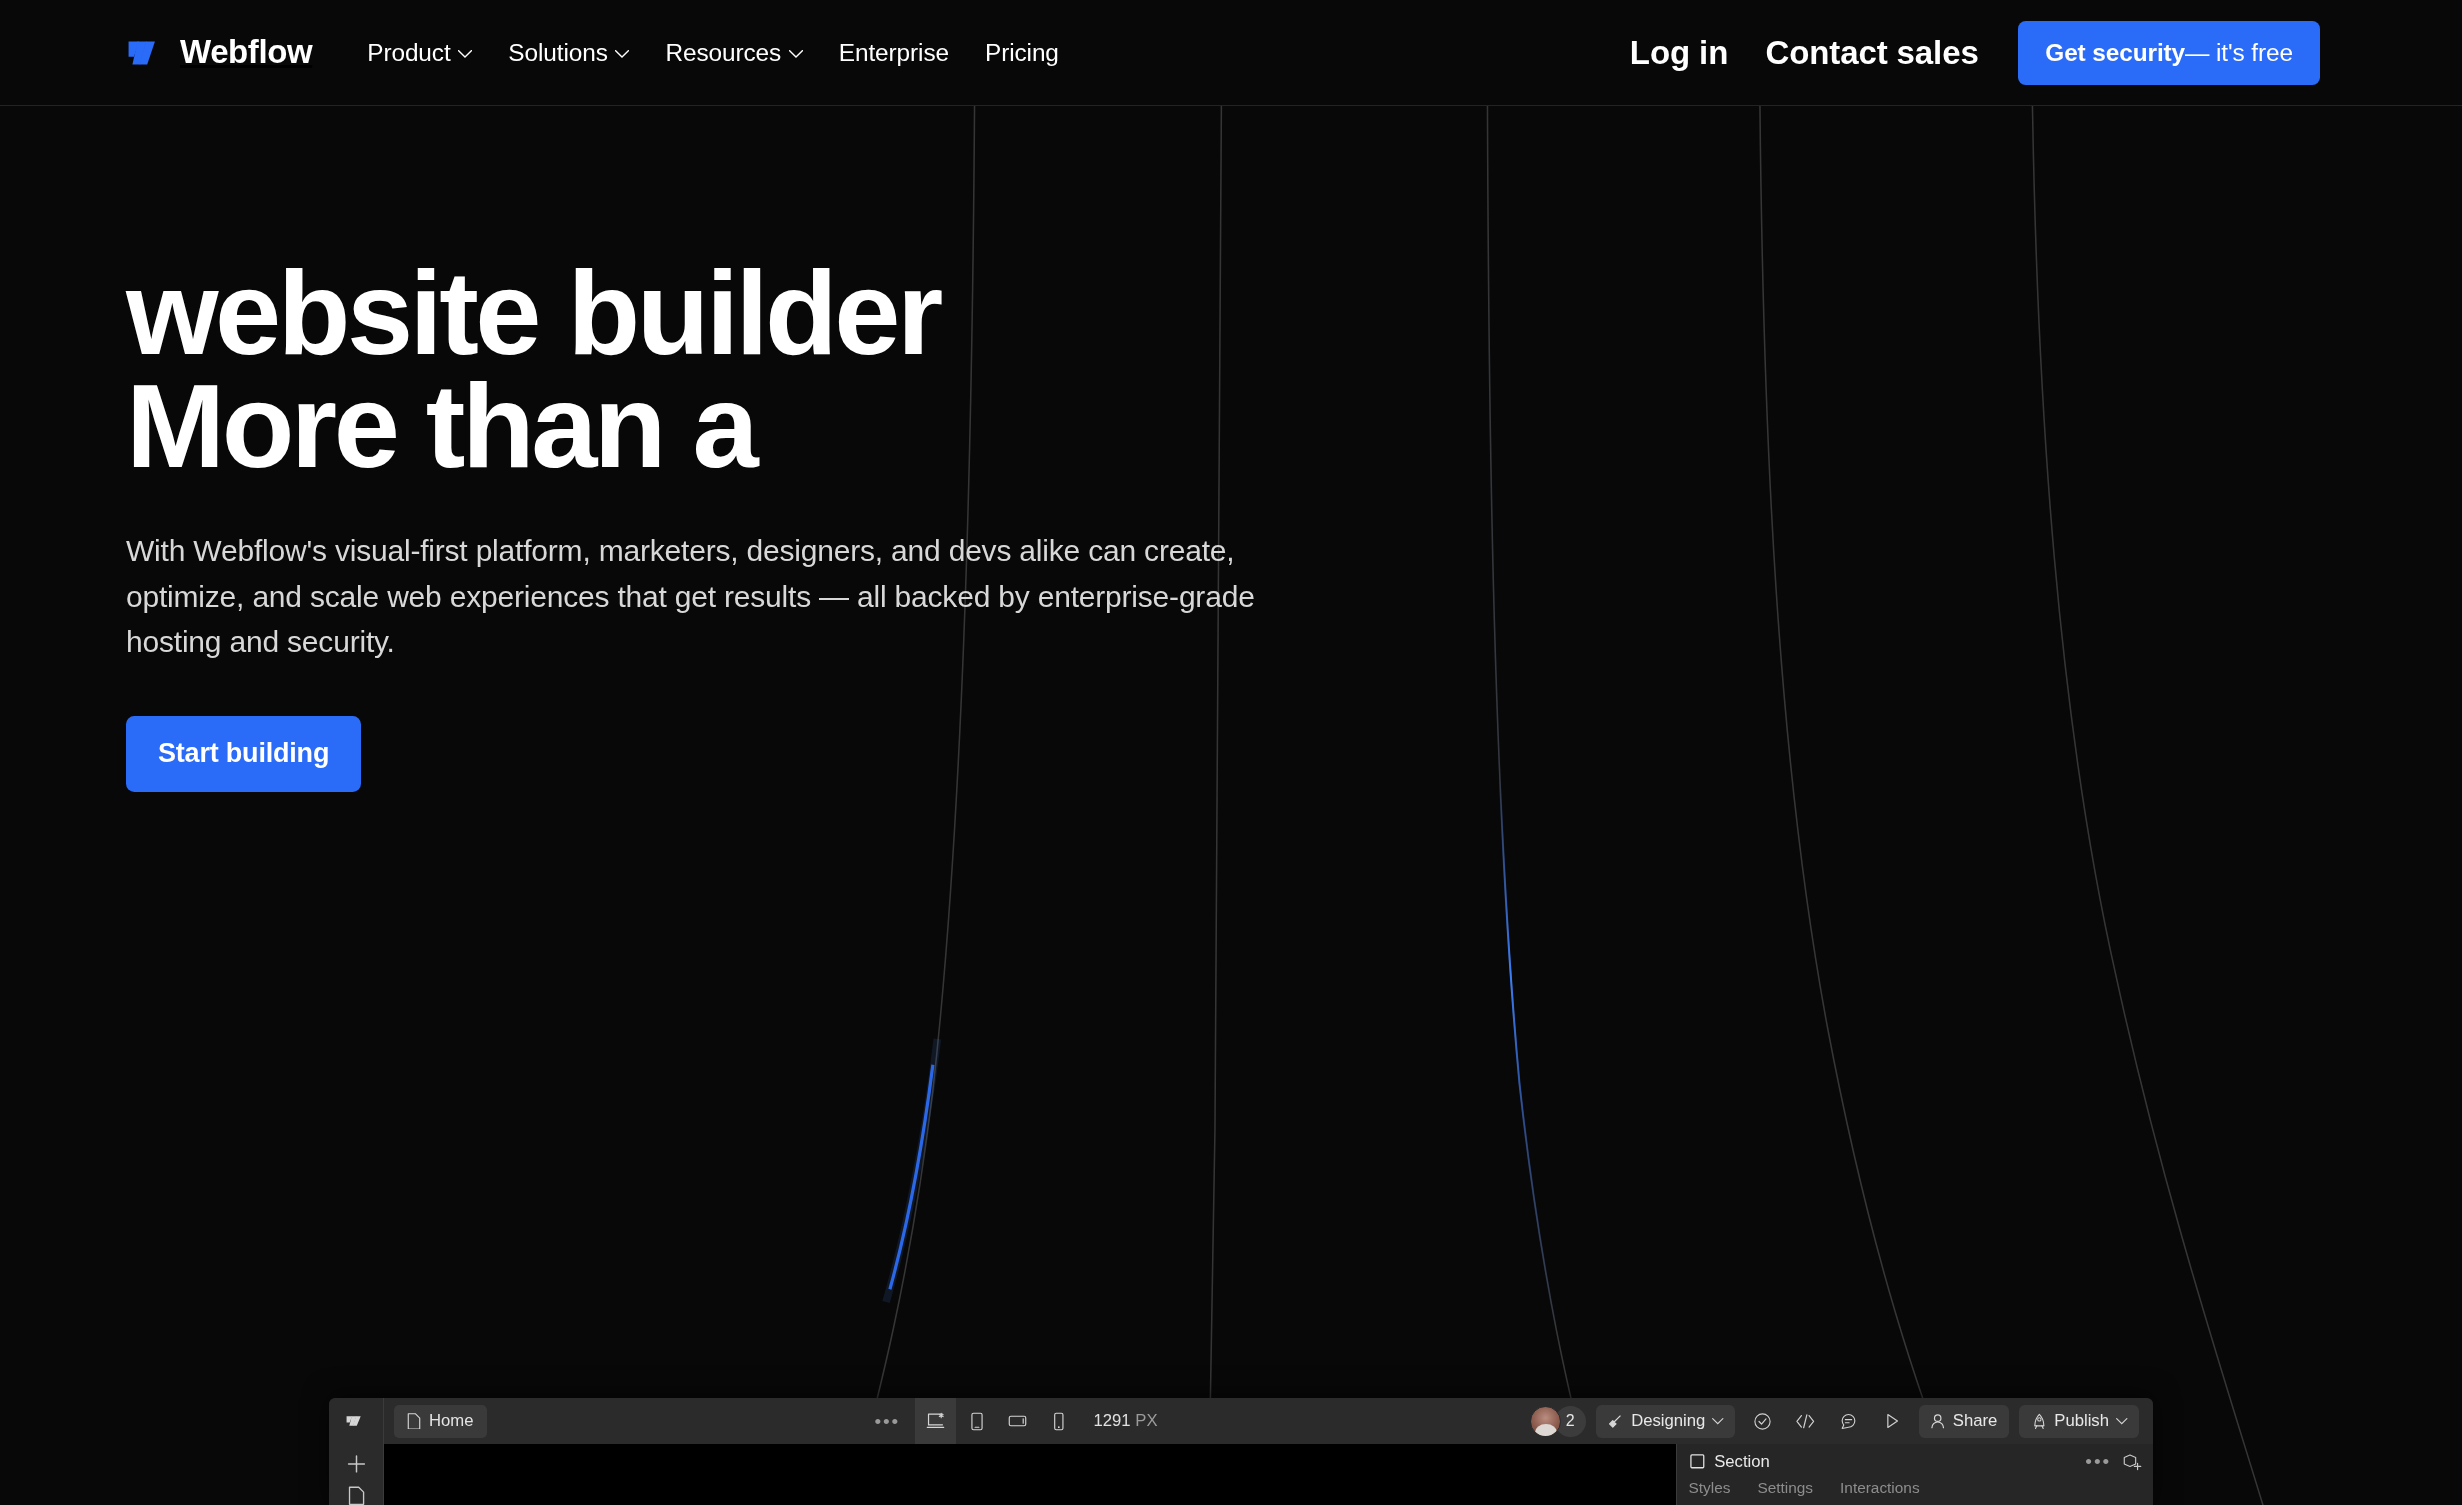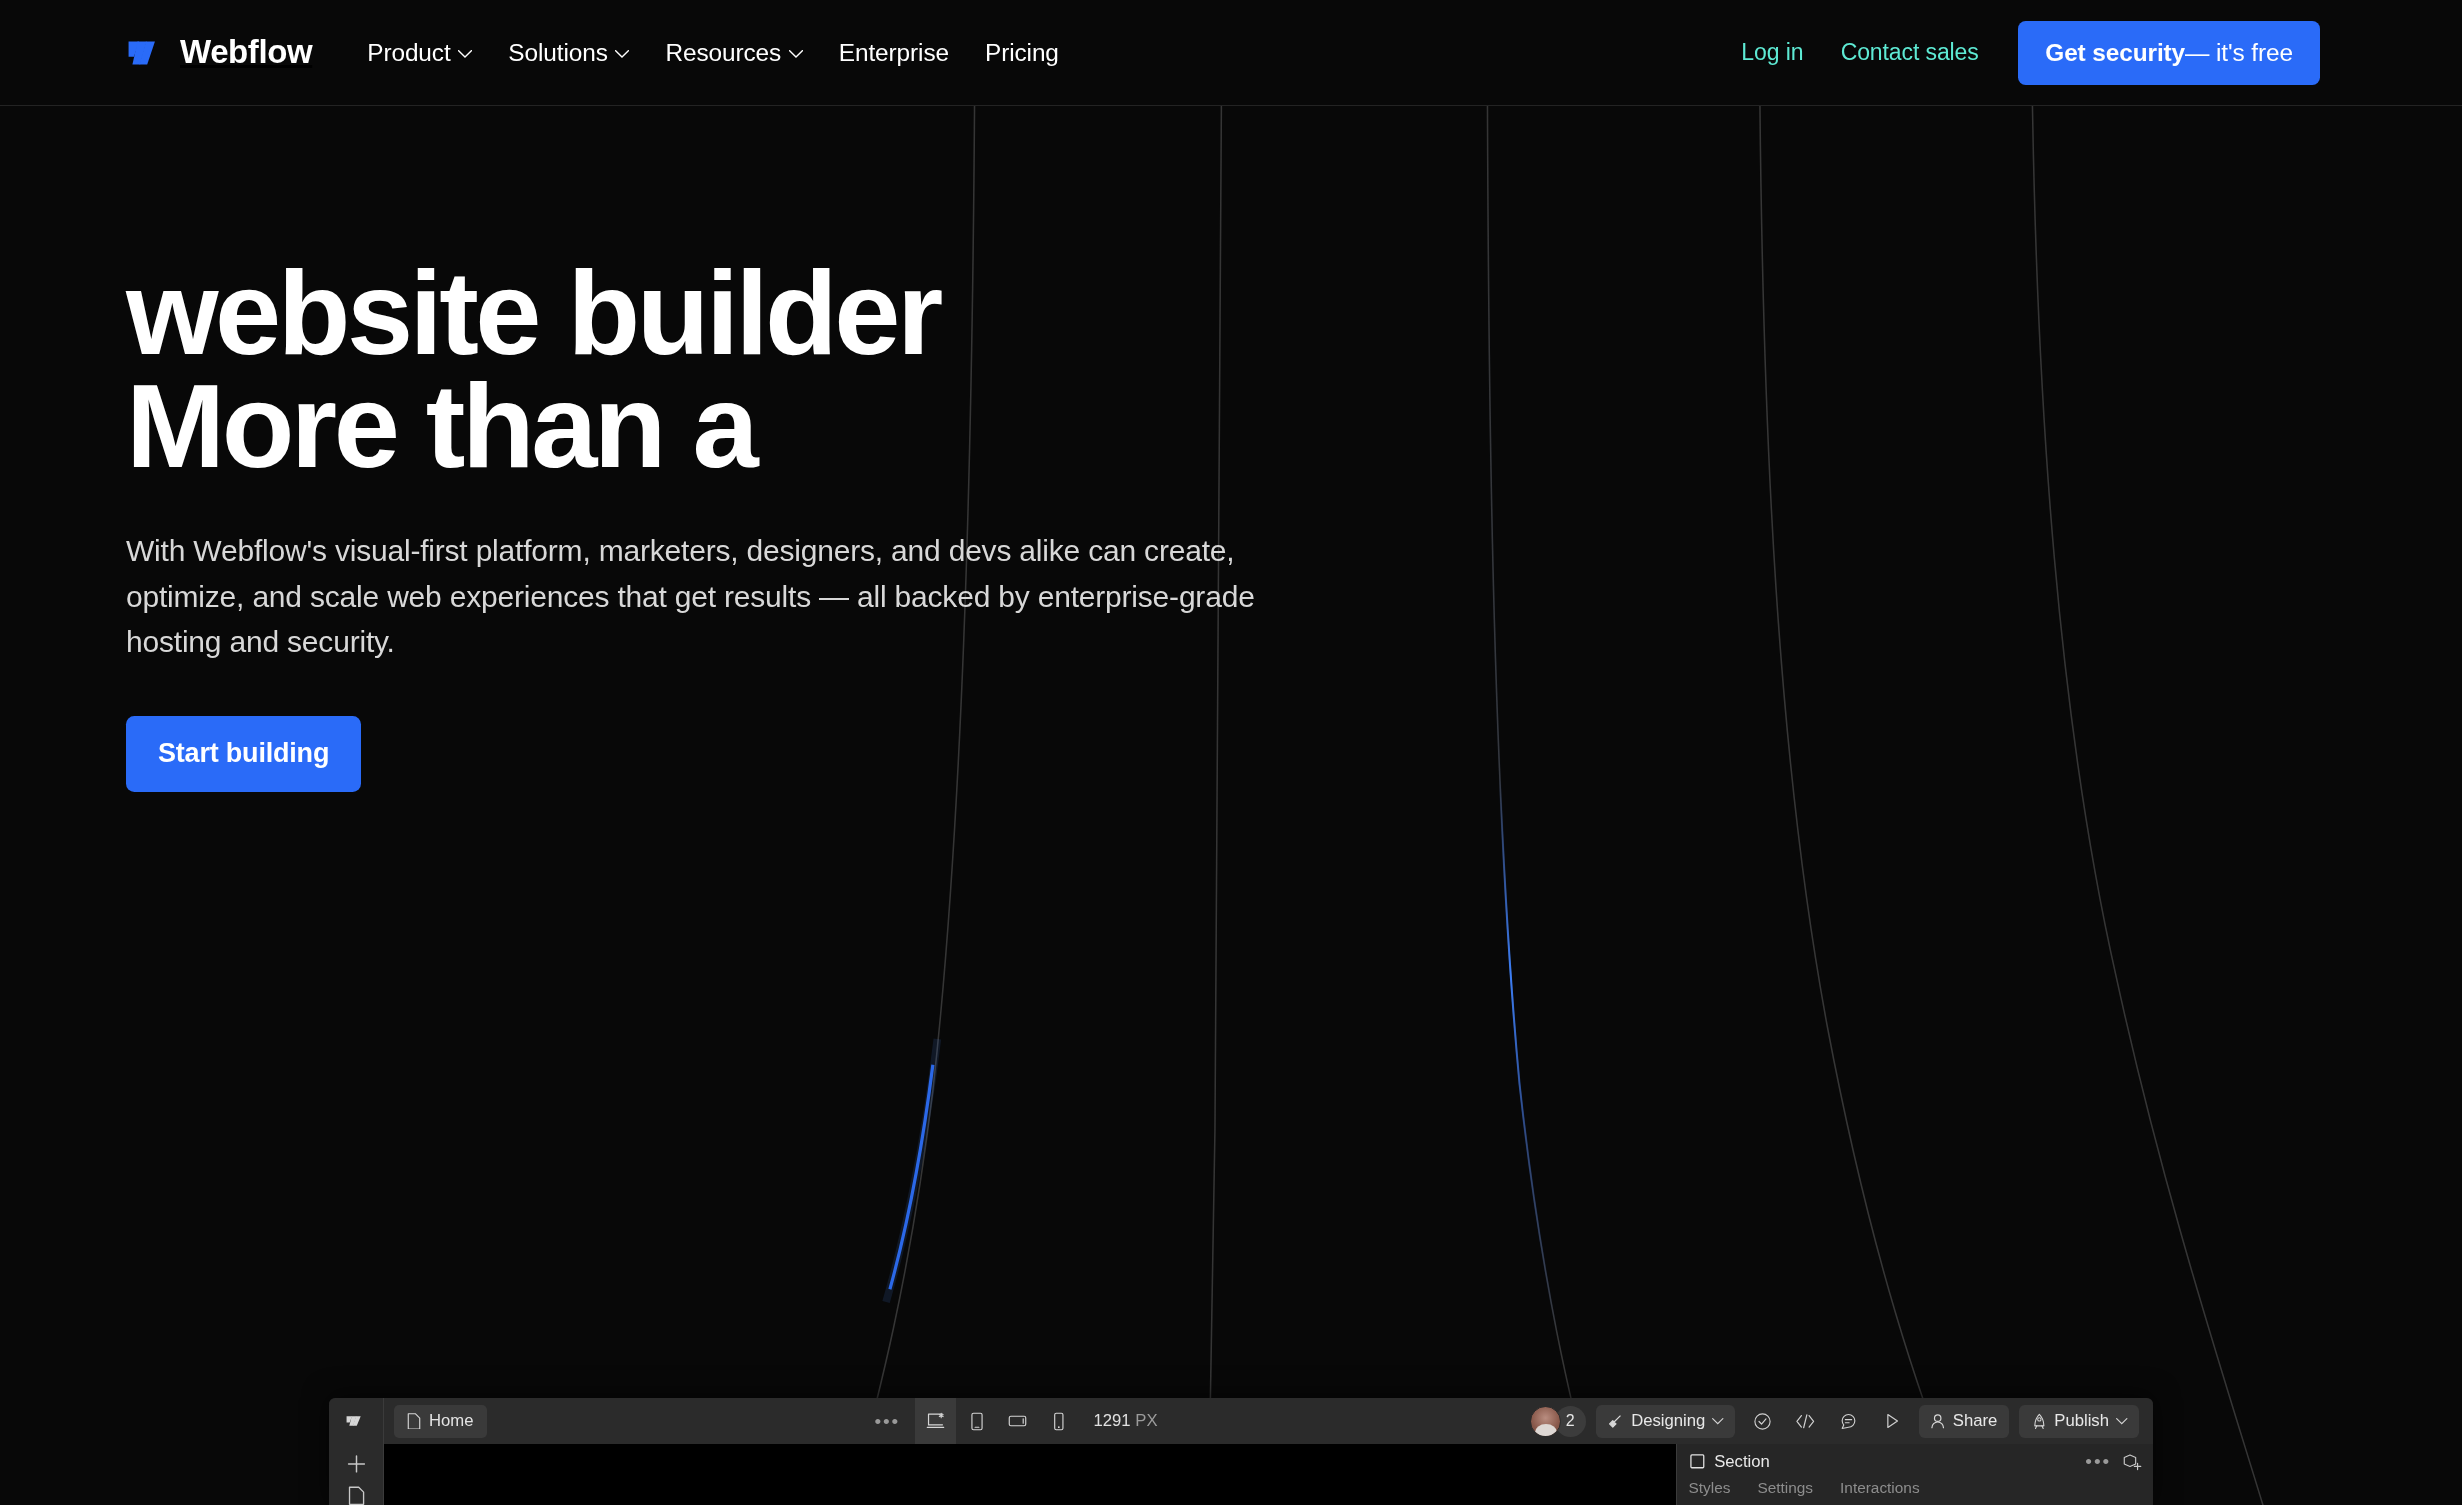--- a/index.html
+++ b/index.html
@@ -84,23 +84,23 @@
     display: block;
     margin-top: 3.2px;
   }
   .nav-right {
     margin-left: auto;
     display: flex;
     align-items: center;
     margin-right: 142px;
   }
   .nav-auth {
-    color: #5eead4;
-    font-size: 23px;
-    font-weight: 400;
+    color: #ffffff;
+    font-size: 33px;
+    font-weight: 700;
     letter-spacing: -0.1px;
     padding: 0 18.6px;
     cursor: pointer;
     white-space: nowrap;
   }
   .cta-btn {
     margin-left: 21px;
     background: #2a6bf8;
     color: #ffffff;
     border-radius: 7.7px;

